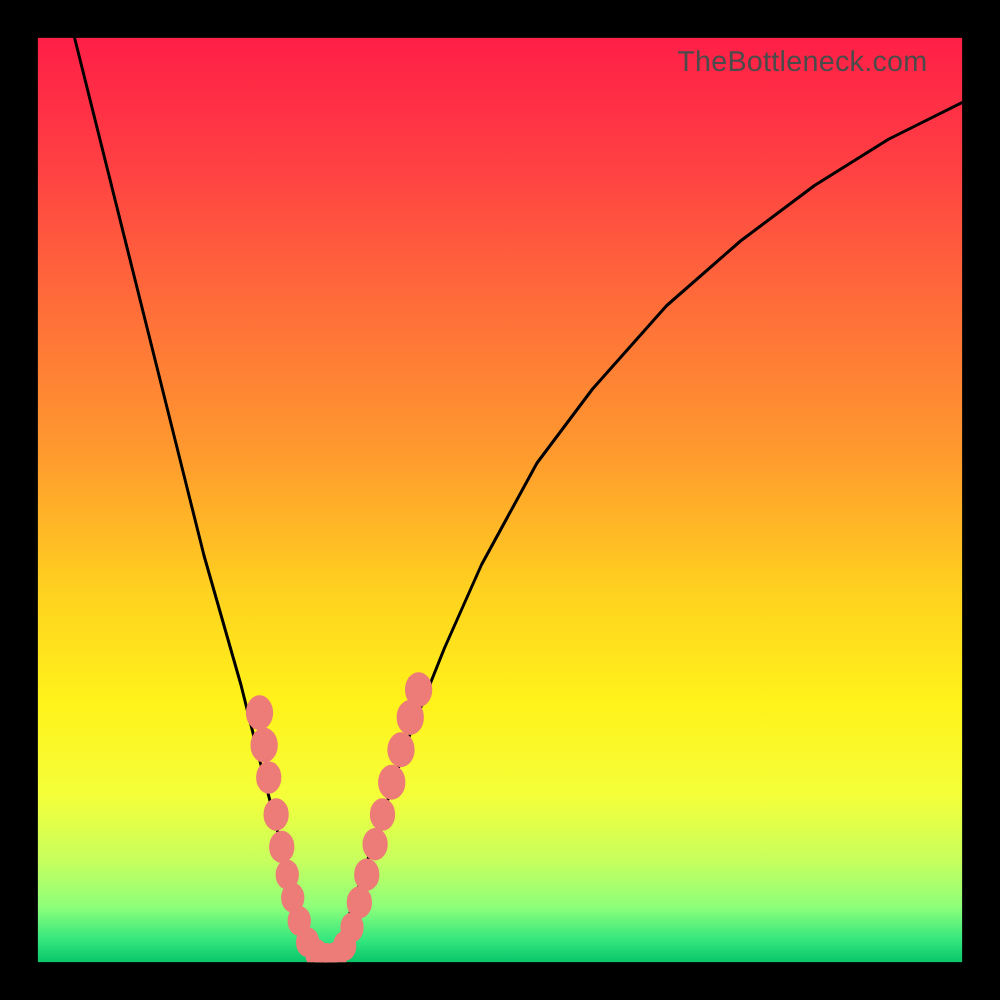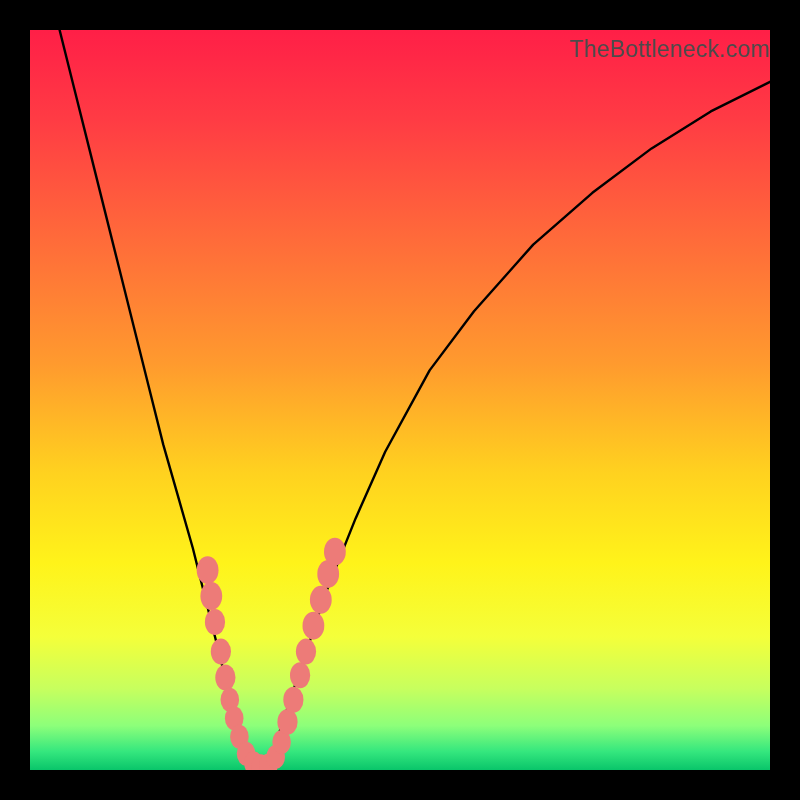--- a/index.html
+++ b/index.html
@@ -25,21 +25,21 @@
     height: 740px;
     overflow: hidden;
   }
   .gradient {
     position: absolute;
     left: 0; top: 0; right: 0; bottom: 0;
   }
   .watermark {
     position: absolute;
     top: 6px;
-    right: 0;
+    right: 28px;
     color: #4b4b4b;
     font-size: 23px;
     font-weight: 500;
     letter-spacing: 0.2px;
     user-select: none;
     text-align: right;
   }
   svg.curve {
     position: absolute;
     left: 0; top: 0;

